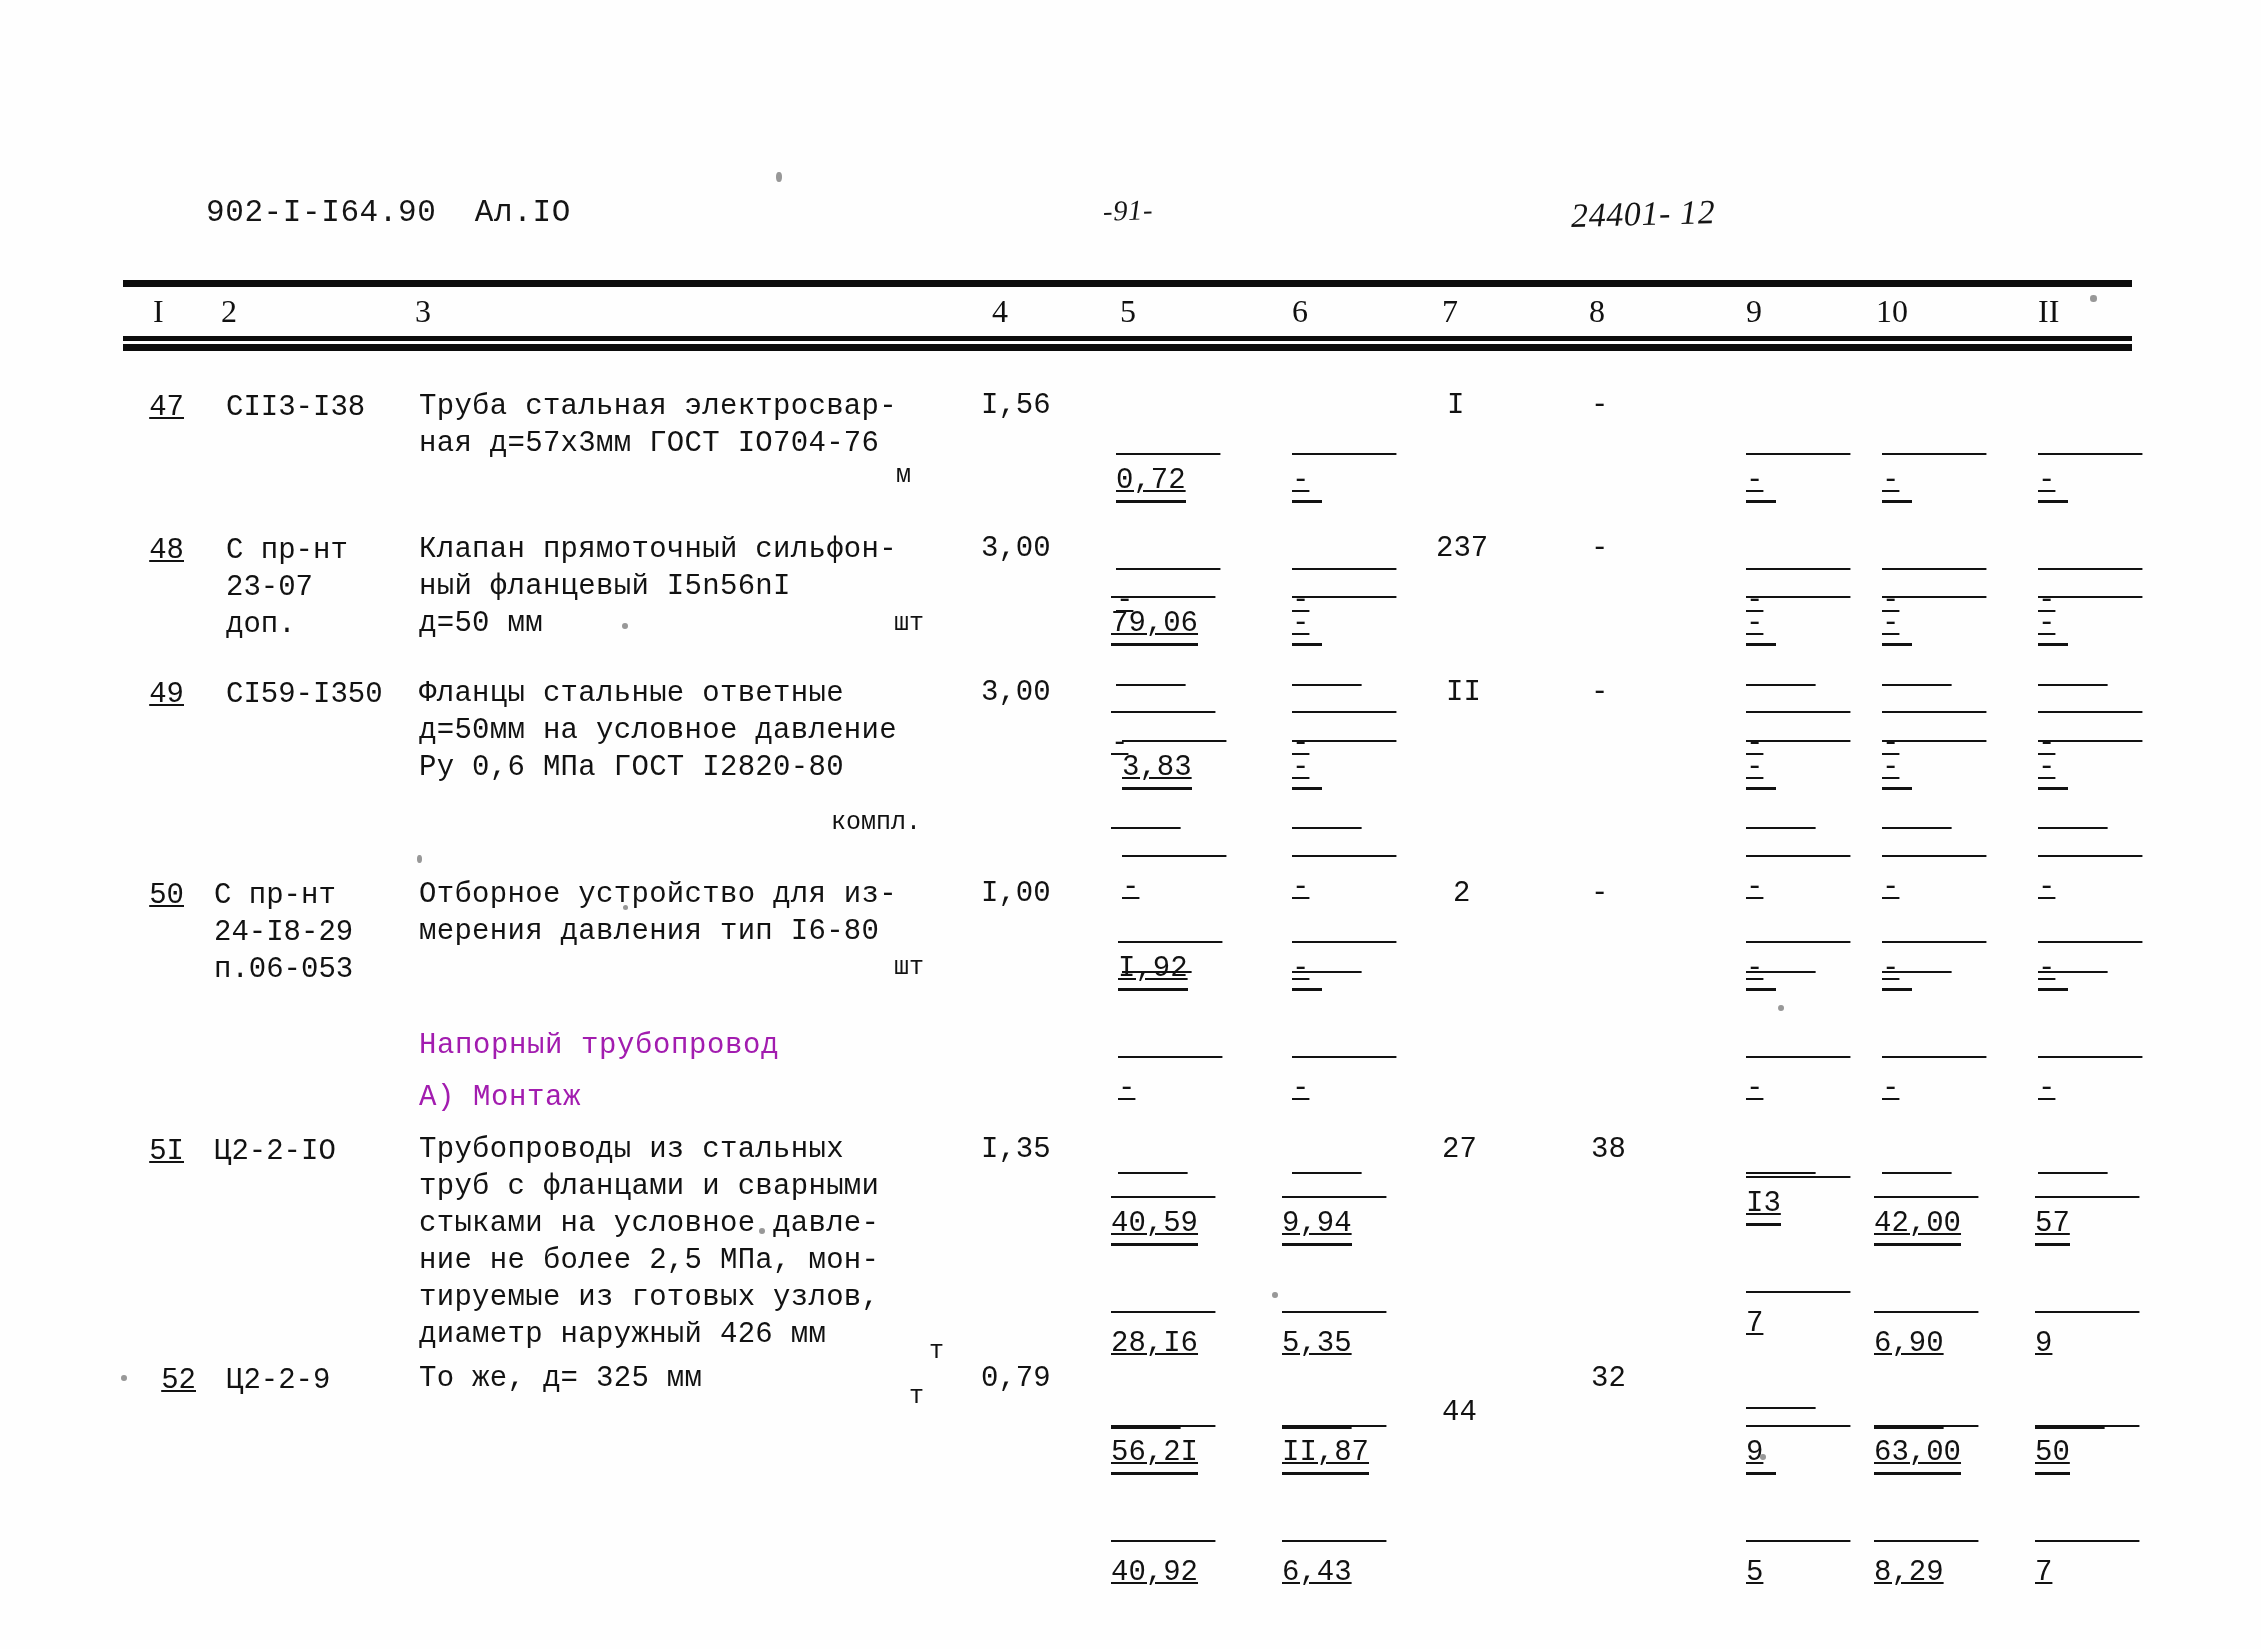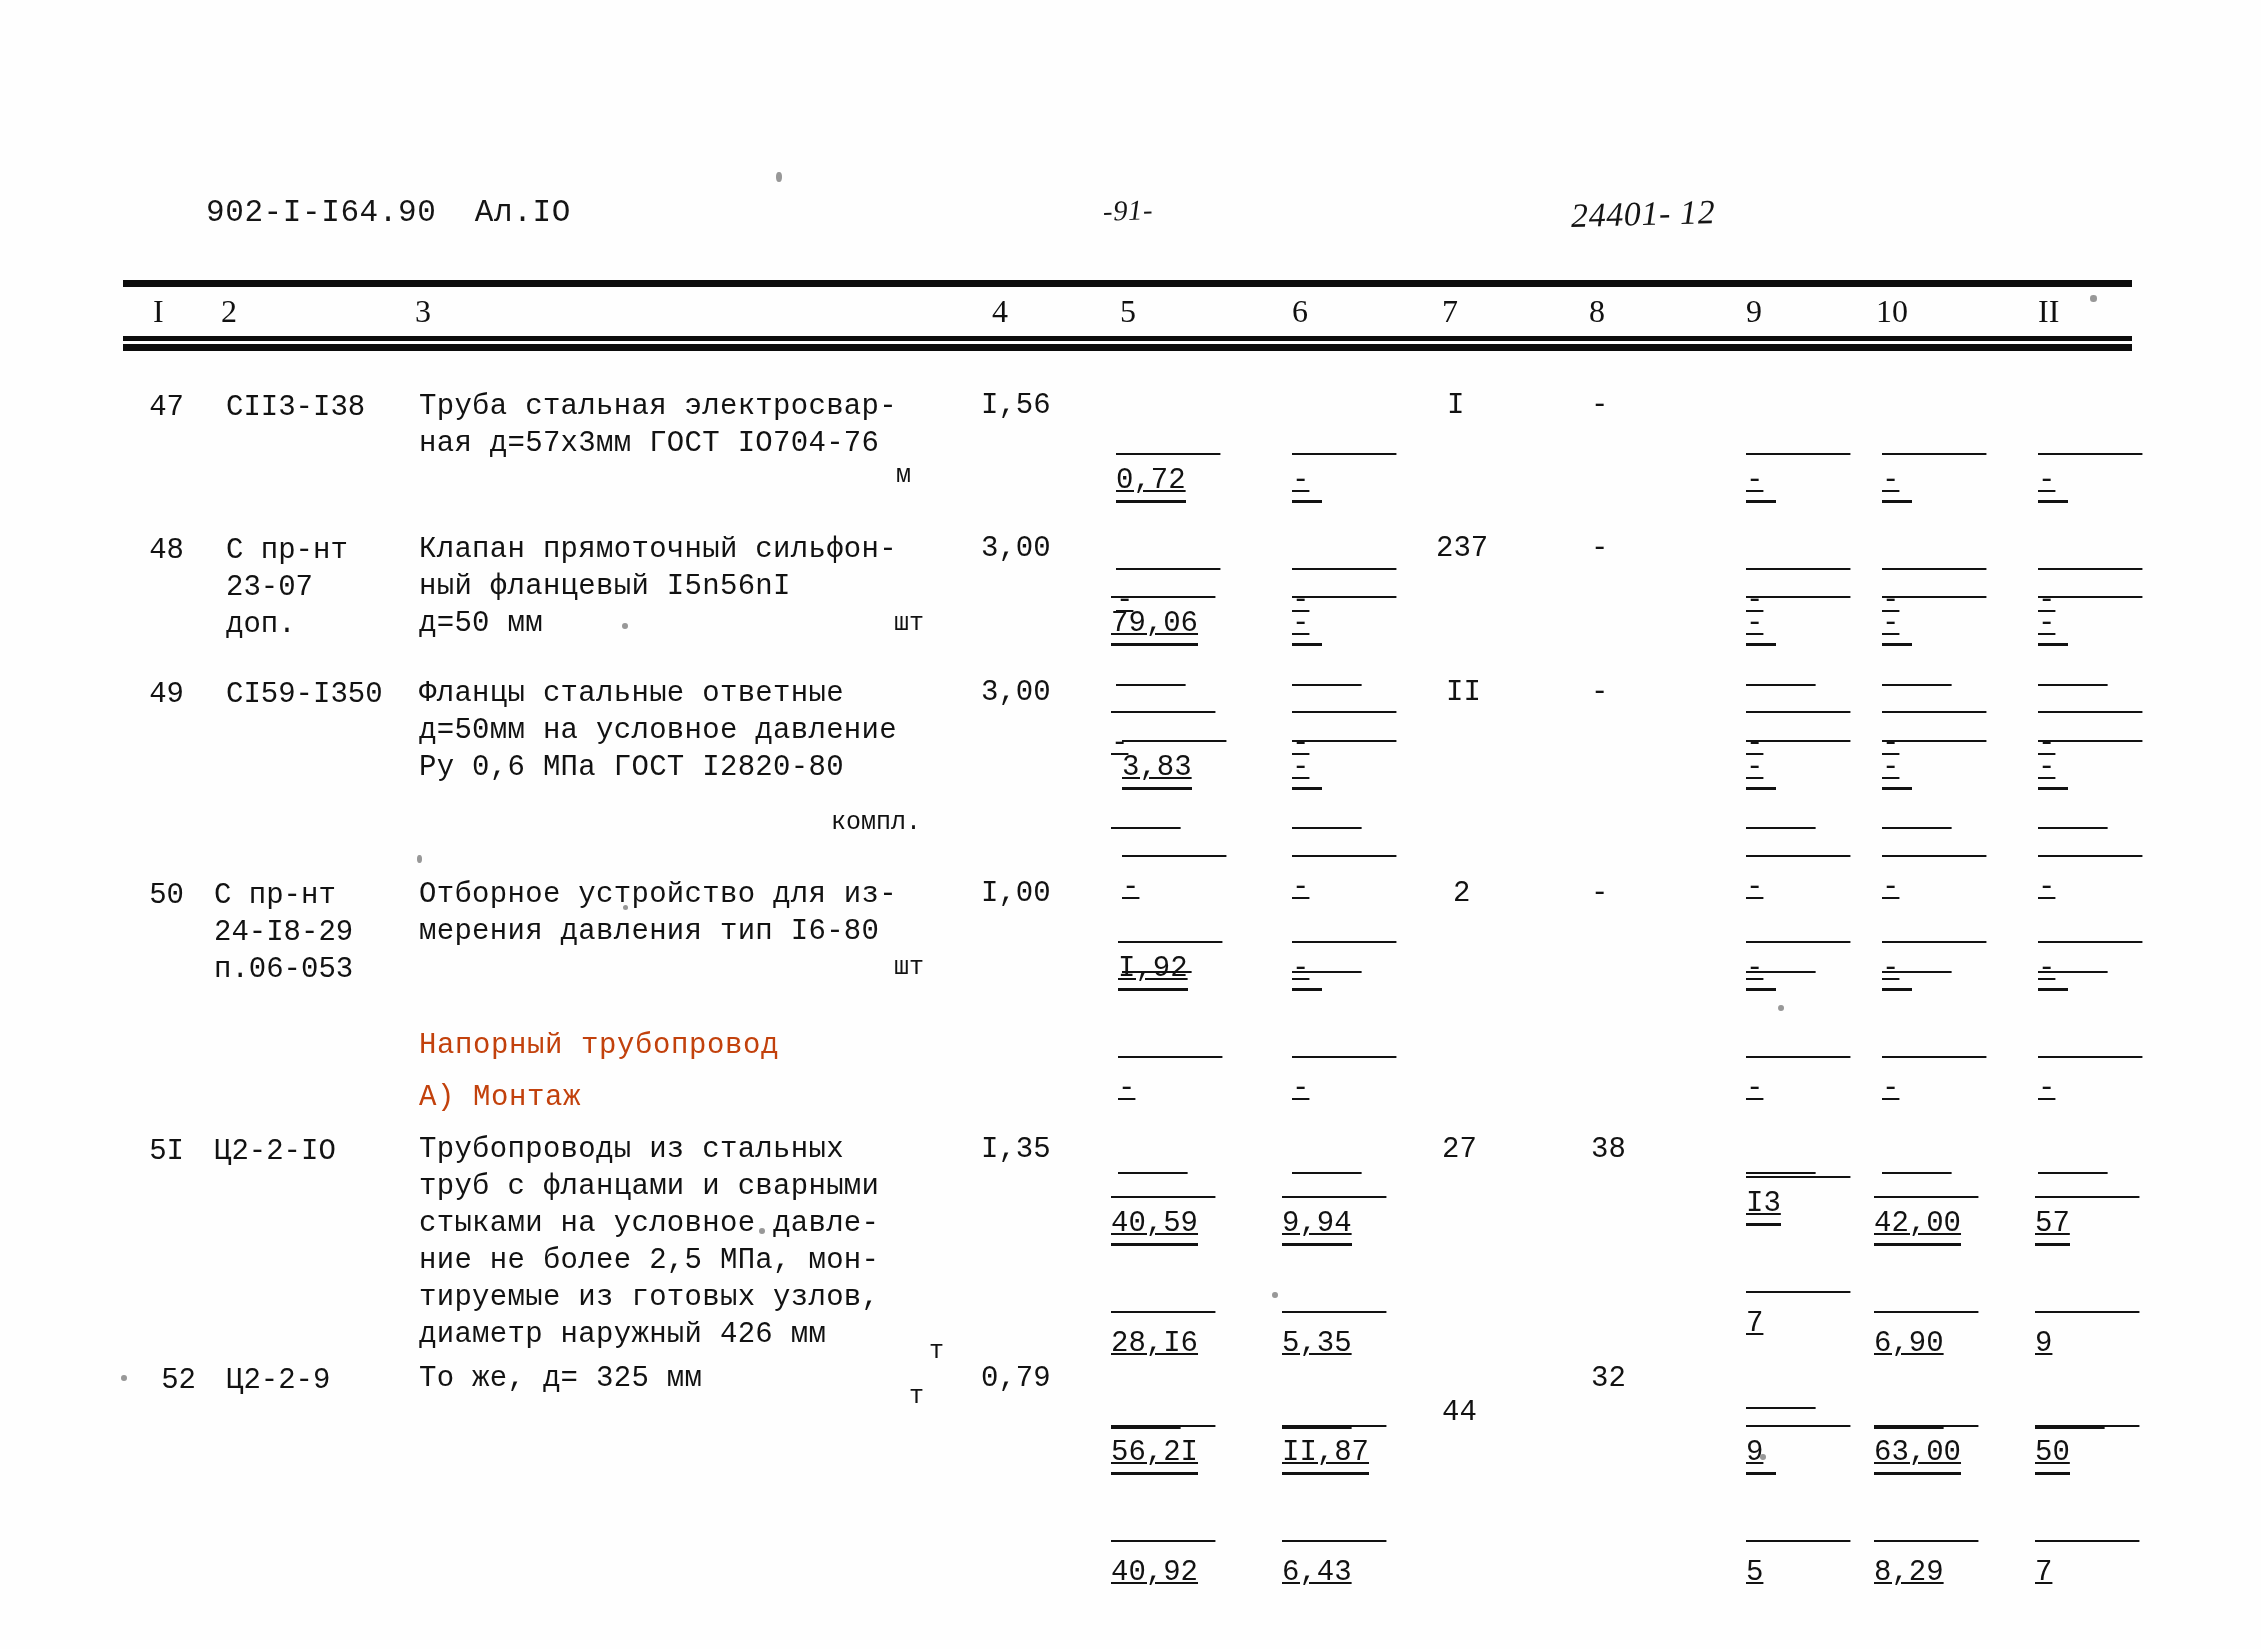--- a/index.html
+++ b/index.html
@@ -70,21 +70,21 @@
   .row { position: absolute; left: 0; }
 
   .cell {
     position: absolute;
     font-family: "Liberation Mono", monospace;
     font-size: 29px;
     line-height: 37px;
     color: #121212;
     white-space: pre;
   }
-  .c-num   { text-align: right; }
+  .c-num   { text-align: right; text-decoration: underline; }
   .c-code  { text-align: left; }
   .c-desc  { text-align: left; letter-spacing: 0.3px; }
 
   .unit {
     position: absolute;
     font-family: "Liberation Mono", monospace;
     font-size: 25px;
     color: #121212;
     white-space: pre;
   }
@@ -116,21 +116,21 @@
     font-family: "Liberation Mono", monospace;
     font-size: 29px;
     color: #121212;
     white-space: pre;
   }
 
   .section-head {
     position: absolute;
     font-family: "Liberation Mono", monospace;
     font-size: 29px;
-    color: #c2410c;
+    color: #a21caf;
     white-space: pre;
     letter-spacing: 0.6px;
   }
 
   
   .speck {
     position: absolute;
     background: #444;
     border-radius: 50%;
     opacity: .55;

